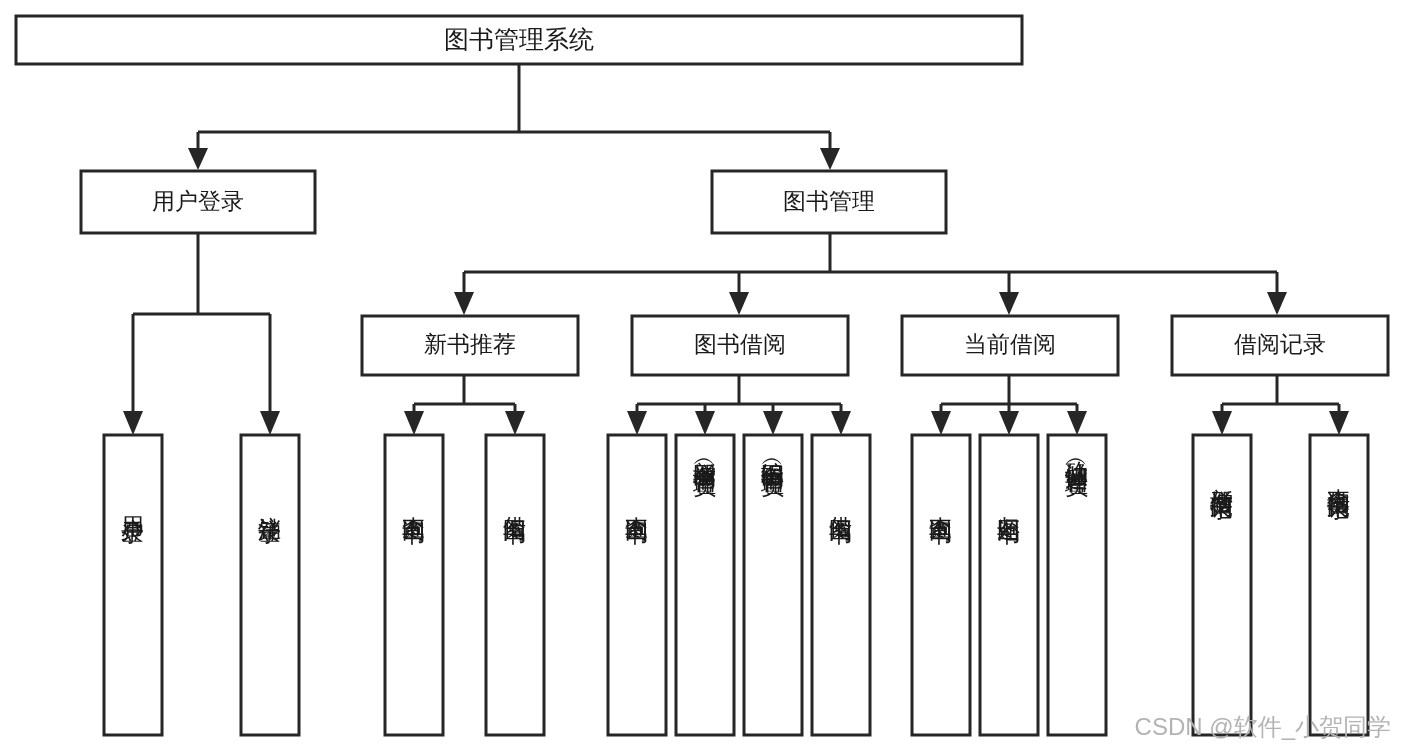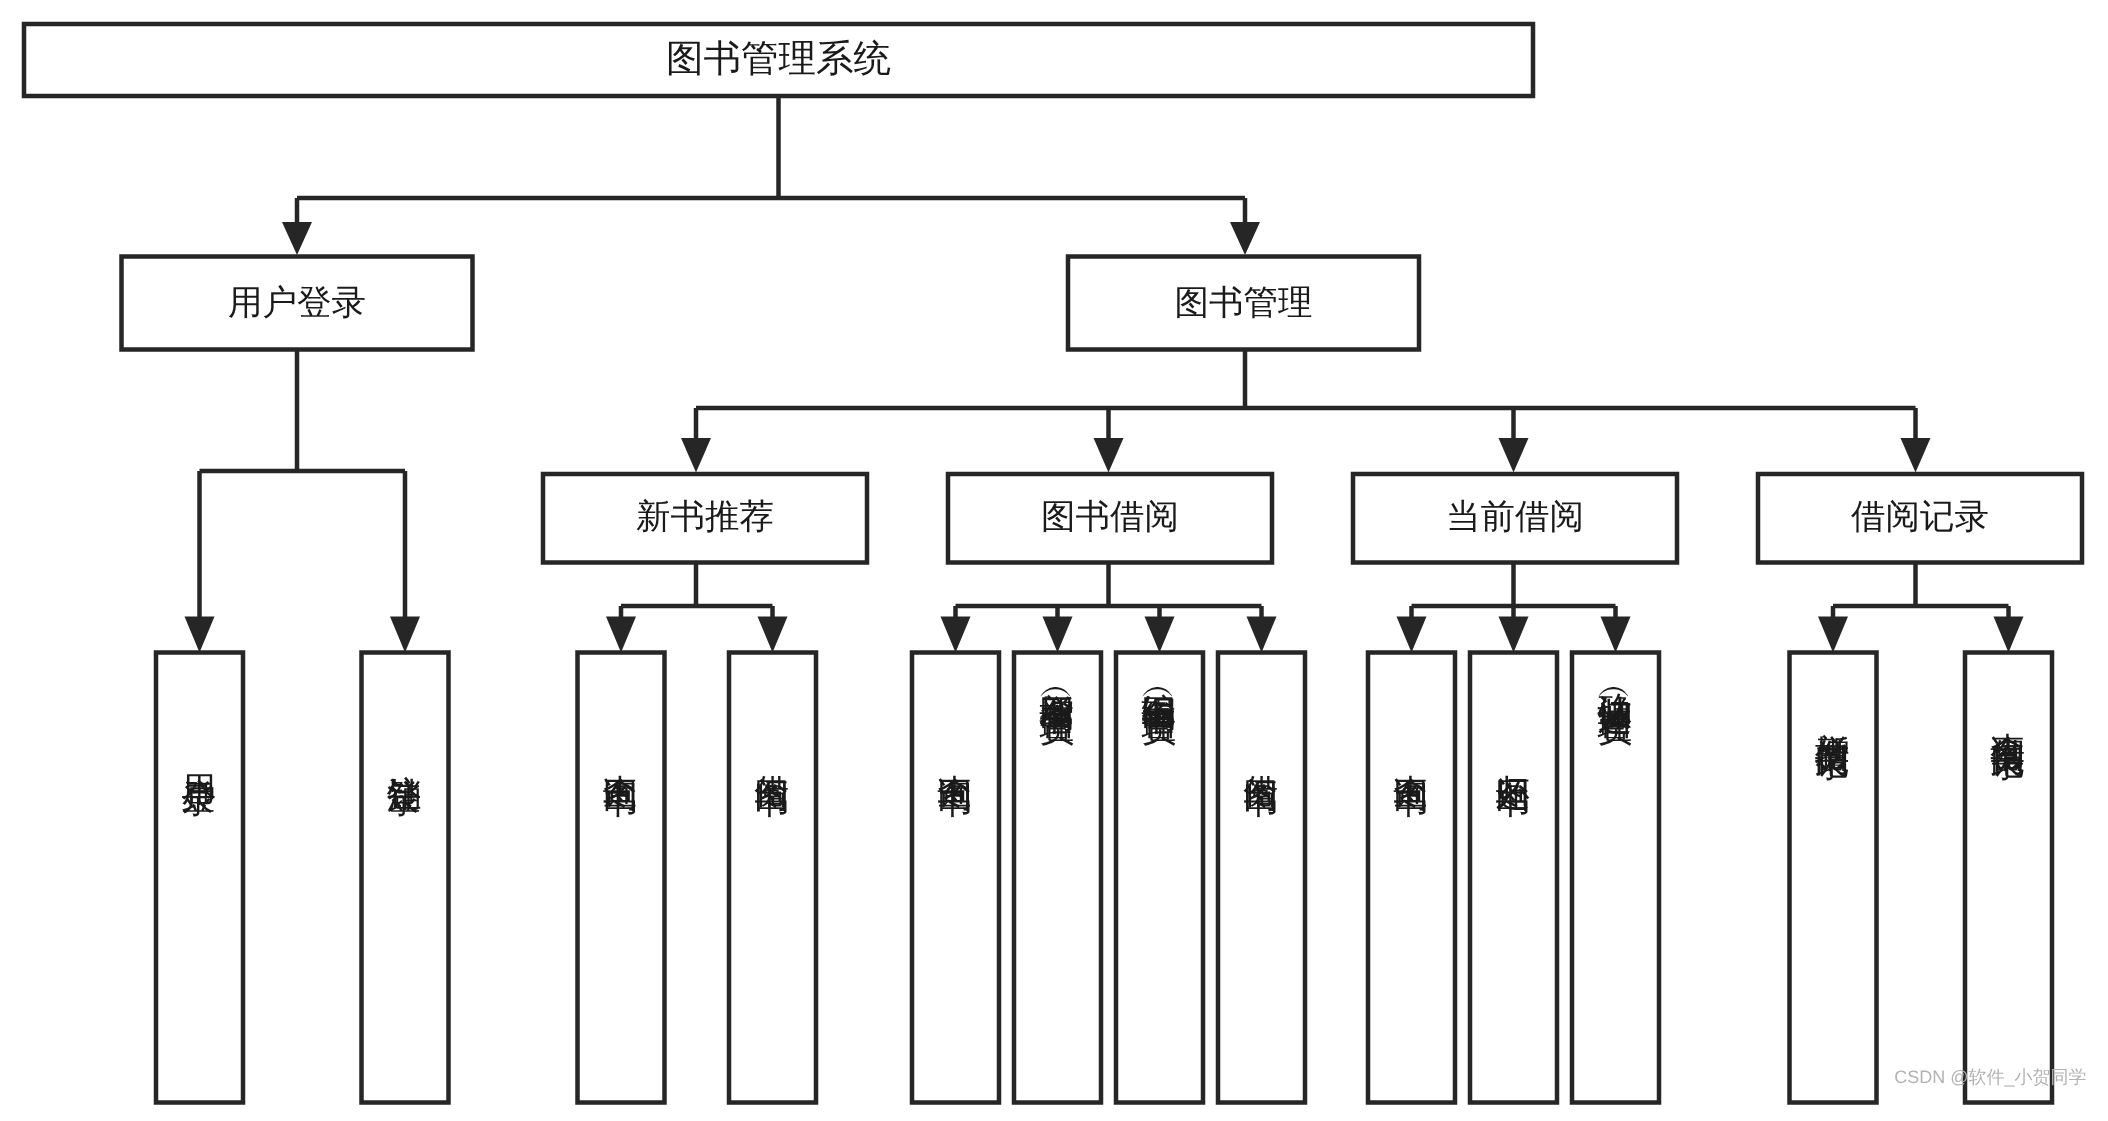--- a/index.html
+++ b/index.html
@@ -66,23 +66,23 @@
     color: #1a1a1a;
     letter-spacing: 2px;
     white-space: nowrap;
     transform: translate(-50%, 0);
     pointer-events: none;
     user-select: none;
   }
   .watermark {
     position: absolute;
     right: 14px;
-    bottom: 20px;
-    font-family: "Liberation Sans", "DejaVu Sans", sans-serif;
-    font-size: 12px;
+    bottom: 4px;
+    font-family: "Liberation Sans", "DejaVu Sans", sans-serif;
+    font-size: 24px;
     color: #b3b3b3;
     white-space: nowrap;
     user-select: none;
   }
 </style>
 </head>
 <body>
 
 <div id="diagram-root">
 

